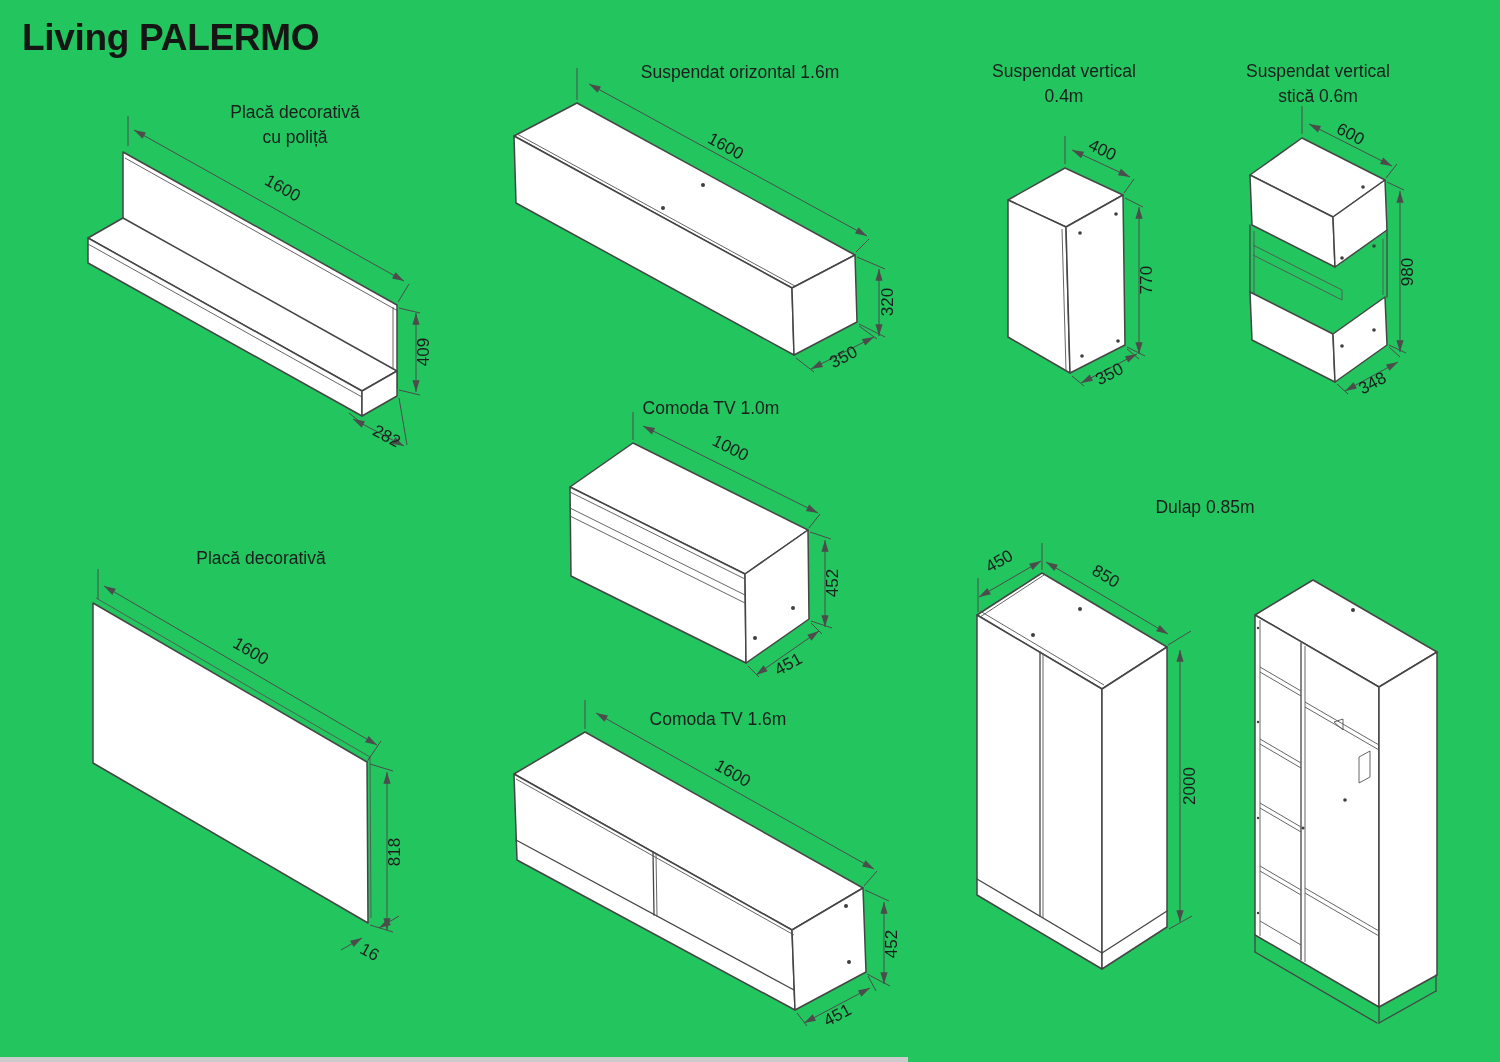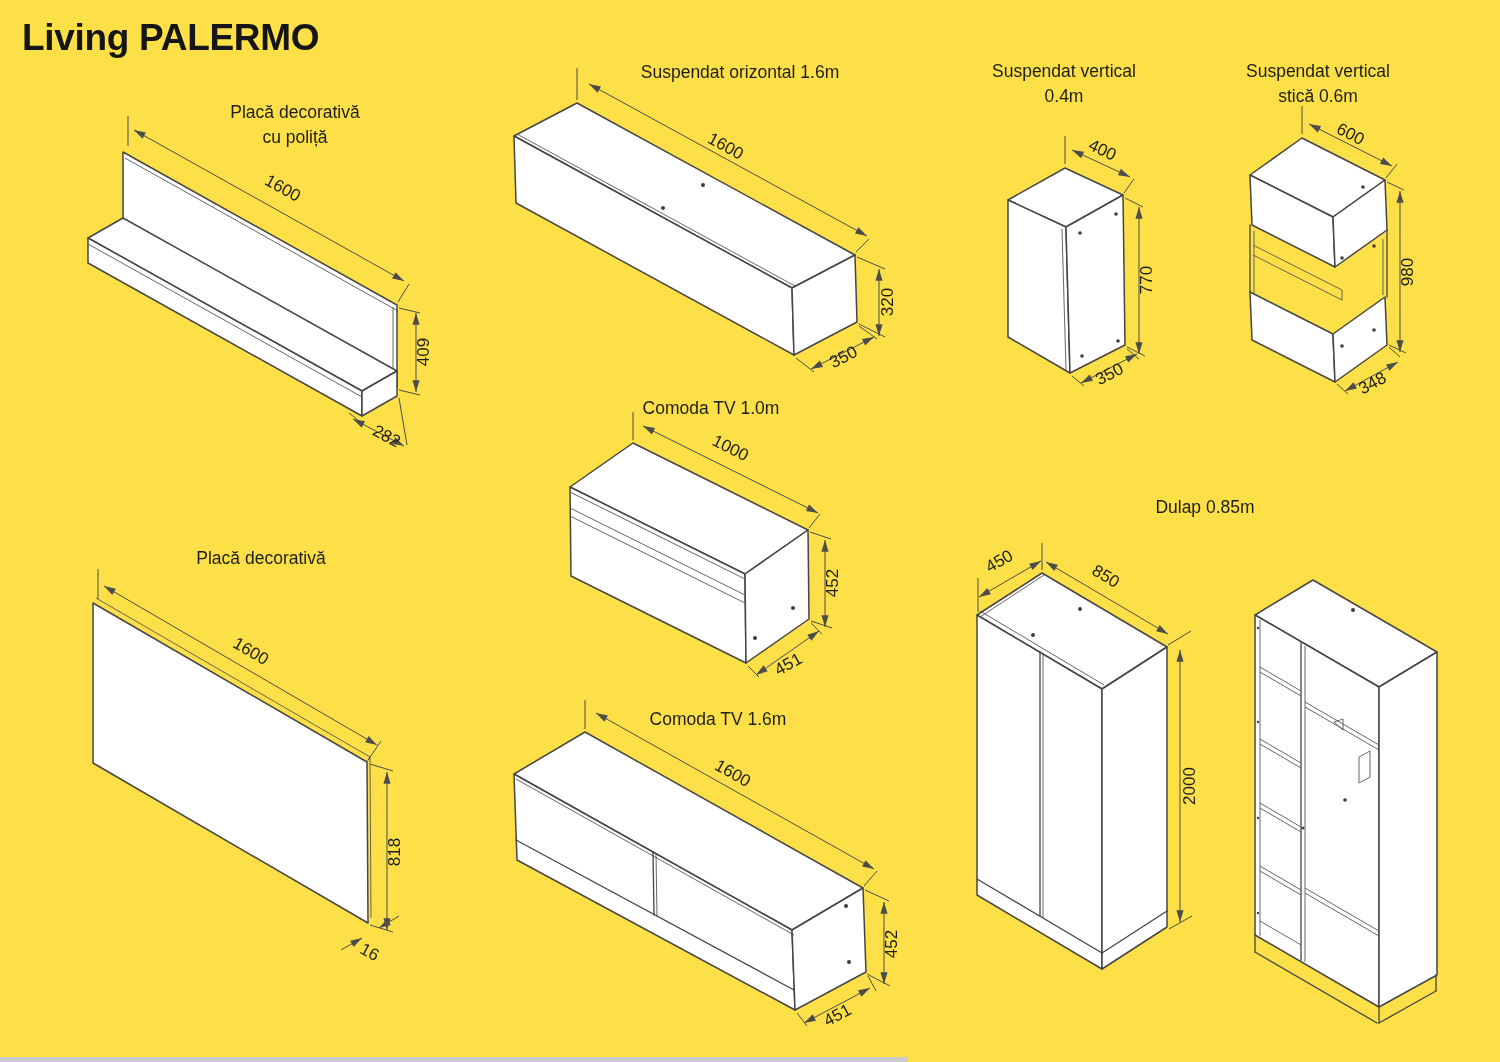--- a/index.html
+++ b/index.html
@@ -1,16 +1,16 @@
 <!DOCTYPE html>
 <html><head>
 <meta charset="utf-8">
 <style>
   html,body{margin:0;padding:0;background:#ffffff;}
-  .page{position:relative;width:1500px;height:1062px;background:#fde047;overflow:hidden;
+  .page{position:relative;width:1500px;height:1062px;background:#22c55e;overflow:hidden;
         font-family:"Liberation Sans",sans-serif;}
   svg{position:absolute;left:0;top:0;}
   
   .f{fill:#ffffff;stroke:#454545;stroke-width:1.5;stroke-linejoin:round;}
   
   .ln{fill:none;stroke:#454545;stroke-width:1.3;stroke-linecap:round;}
   
   .tn{fill:none;stroke:#555555;stroke-width:0.9;}
   
   .dm{fill:none;stroke:#4c4c4c;stroke-width:1;}

